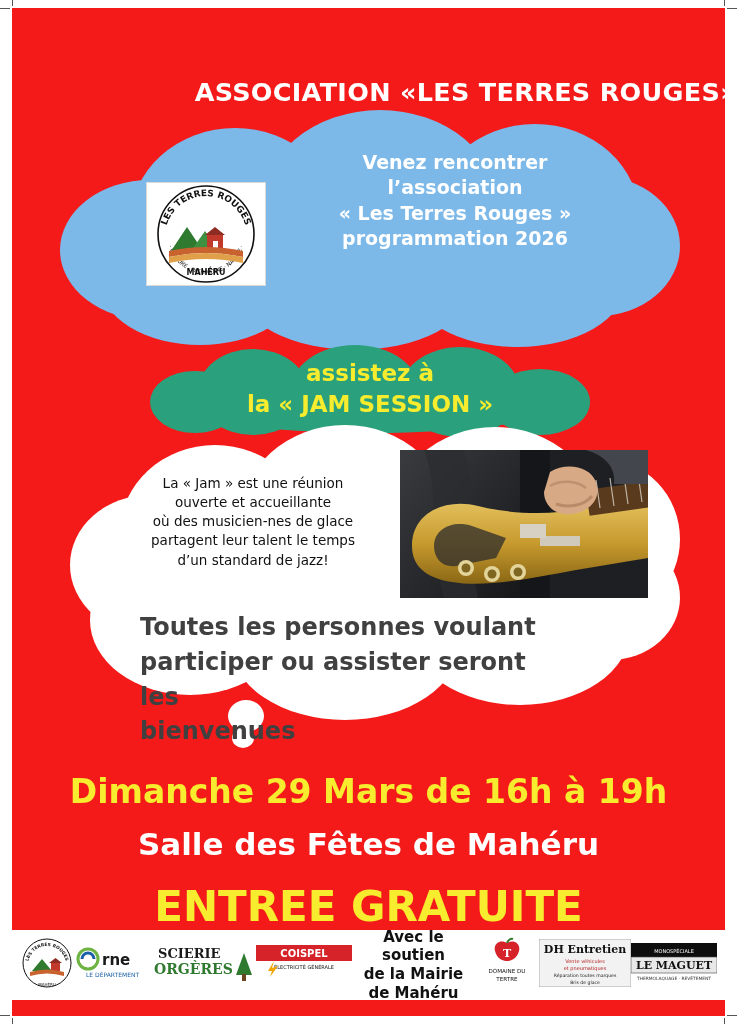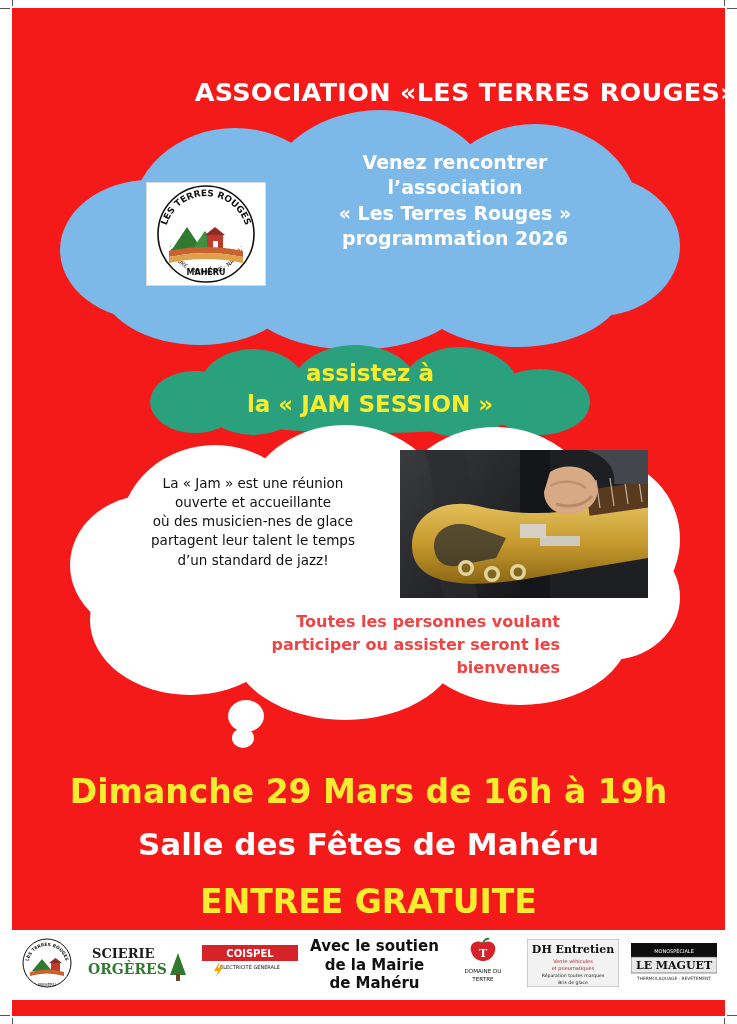--- a/index.html
+++ b/index.html
@@ -130,23 +130,23 @@
     color: #111111;
     font-size: 13.5px;
     line-height: 1.42;
     font-family: "DejaVu Sans", sans-serif;
   }
   .white-text-2 {
     position: absolute;
     left: 140px;
     top: 610px;
     width: 420px;
-    text-align: right;
-    color: #ef4444;
-    font-size: 16px;
+    text-align: left;
+    color: #404040;
+    font-size: 24px;
     font-weight: bold;
     line-height: 1.45;
     font-family: "DejaVu Sans", sans-serif;
   }
 
   
   #guitar-photo {
     position: absolute;
     left: 400px;
     top: 450px;
@@ -179,21 +179,21 @@
     font-weight: bold;
     font-family: "DejaVu Sans", sans-serif;
   }
   .info3 {
     position: absolute;
     left: 0;
     top: 882px;
     width: 737px;
     text-align: center;
     color: #f7ec2d;
-    font-size: 33px;
+    font-size: 42px;
     font-weight: bold;
     font-family: "DejaVu Sans", sans-serif;
   }
 
   
   #sponsors {
     position: absolute;
     left: 12px;
     top: 930px;
     width: 713px;
@@ -389,20 +389,28 @@
           <textPath href="#s1top" startOffset="50%" text-anchor="middle">LES TERRES ROUGES</textPath>
         </text>
         <path d="M12 34 L22 22 L32 34 Z" fill="#2f7a2f"></path>
         <rect x="31" y="26" width="9" height="8" fill="#c0392b"></rect>
         <path d="M29 26 L35.5 21 L42 26 Z" fill="#8e2b22"></path>
         <path d="M10 35 Q27 30 44 35 L44 39 Q27 34 10 39 Z" fill="#c8622f"></path>
         <text x="27" y="49" font-family="DejaVu Sans, sans-serif" font-size="4" fill="#111" text-anchor="middle">MAHÉRU</text>
       </svg>
     </div>
 
+    <div class="sponsor">
+      <svg width="78" height="40" viewBox="0 0 78 40" xmlns="http://www.w3.org/2000/svg">
+        <circle cx="14" cy="16" r="10" fill="none" stroke="#6cb33f" stroke-width="3"></circle>
+        <path d="M8 16 a6 6 0 0 1 12 0" fill="none" stroke="#1a5fa8" stroke-width="3"></path>
+        <text x="28" y="22" font-family="DejaVu Sans, sans-serif" font-size="15" font-weight="bold" fill="#1a1a1a">rne</text>
+        <text x="12" y="34" font-family="DejaVu Sans, sans-serif" font-size="6" fill="#1a5fa8">LE DÉPARTEMENT</text>
+      </svg>
+    </div>
 
     <div class="sponsor">
       <svg width="104" height="44" viewBox="0 0 104 44" xmlns="http://www.w3.org/2000/svg">
         <text x="6" y="17" font-family="DejaVu Serif, serif" font-size="13" font-weight="bold" fill="#1a1a1a">SCIERIE</text>
         <text x="2" y="33" font-family="DejaVu Serif, serif" font-size="14" font-weight="bold" fill="#2f7a2f">ORGÈRES</text>
         <path d="M84 34 L92 12 L100 34 Z" fill="#2f7a2f"></path>
         <rect x="90" y="33" width="4" height="7" fill="#6b4423"></rect>
       </svg>
     </div>
 

